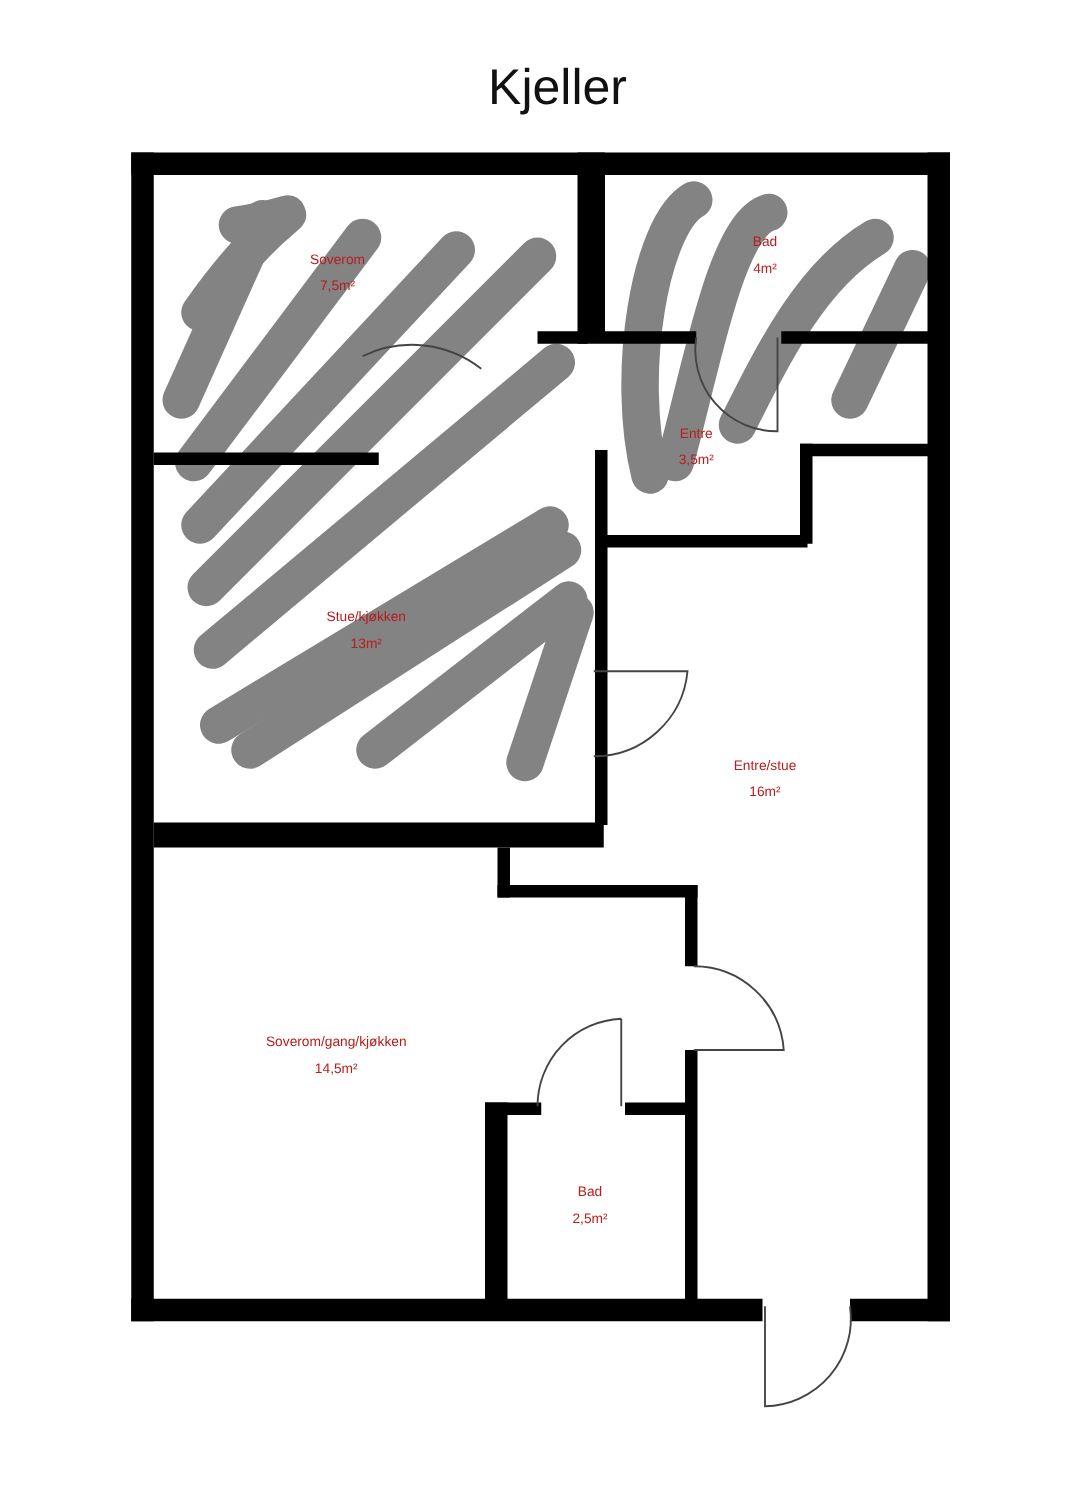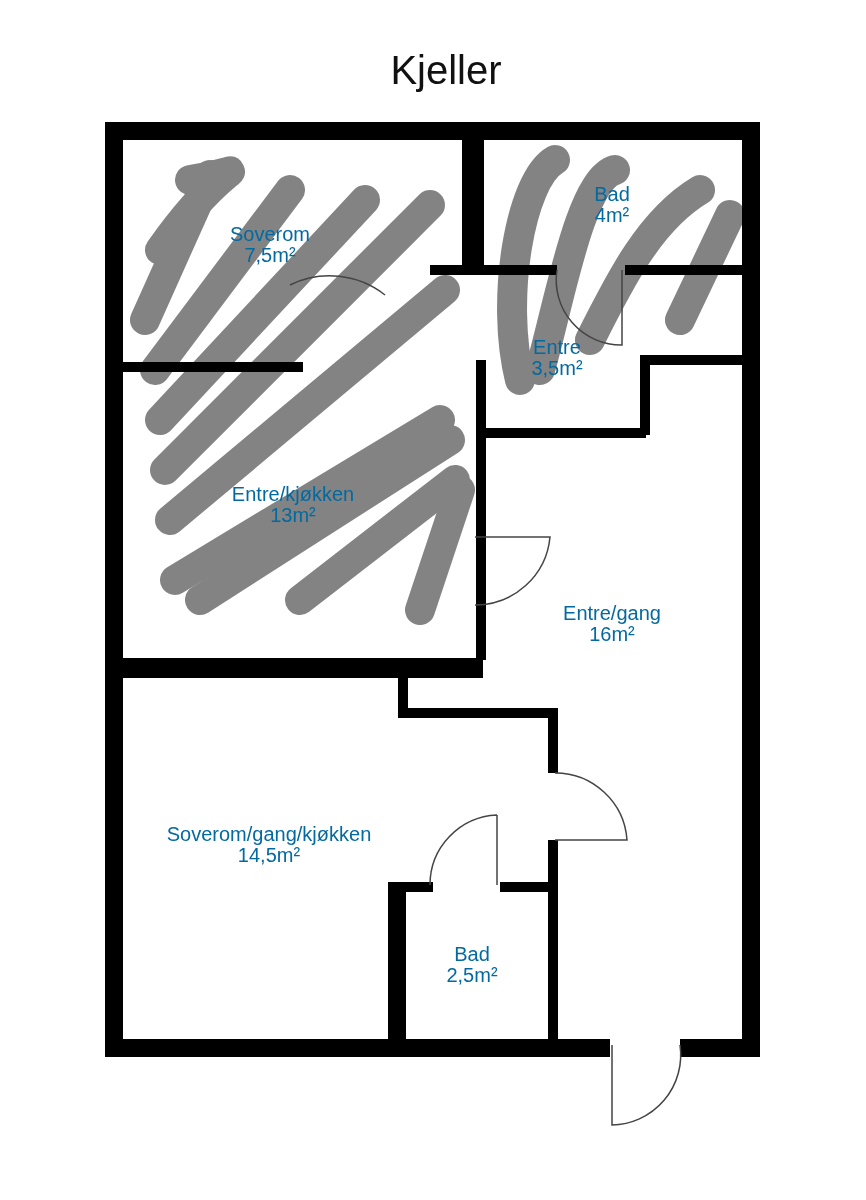--- a/index.html
+++ b/index.html
@@ -1,19 +1,19 @@
 <!DOCTYPE html>
 <html><head>
 <meta charset="utf-8">
 <style>
   html, body { margin:0; padding:0; background:#ffffff; }
   body { width:866px; height:1200px; position:relative; overflow:hidden; font-family:"Liberation Sans", sans-serif; }
   #title { position:absolute; left:0; width:866px; top:48px; text-align:center; font-size:40px; color:#111;padding-left:13px; }
   svg { position:absolute; left:0; top:0; }
-  .lbl { position:absolute; text-align:center; font-size:20px; line-height:21px; color:#0369a1; transform:translateX(-50%); white-space:nowrap; }
+  .lbl { position:absolute; text-align:center; font-size:11px; line-height:21px; color:#b91c1c; transform:translateX(-50%); white-space:nowrap; }
 </style>
 </head>
 <body>
 
 <div id="title">Kjeller</div>
 
 <svg width="866" height="1200">
 
   <g stroke="#6e6e6e" stroke-width="30" stroke-linecap="round" fill="none" opacity="0.85">
     <path d="M160 250 C 230 150, 260 170, 190 180"></path>
@@ -61,38 +61,38 @@
     <path d="M290 285 A 90 90 0 0 1 385 295"></path>
     <path d="M557 270 A 65 65 0 0 0 622 345 L 622 270"></path>
     <path d="M475 537 L 550 537 A 75 75 0 0 1 475 605"></path>
     <path d="M555 773 A 72 72 0 0 1 627 840 L 555 840"></path>
     <path d="M497 815 L 497 885 M 497 815 A 70 70 0 0 0 430 885"></path>
     <path d="M612 1045 L 612 1125 A 70 70 0 0 0 680 1045"></path>
   </g>
 </svg>
 
 <div>
-  <div class="lbl" style="left:270px;top:224px">
+  <div class="lbl" style="left:270px;top:198px">
       <div>Soverom</div>
       <div>7,5m²</div>
     </div>
   <div class="lbl" style="left:612px;top:184px">
       <div>Bad</div>
       <div>4m²</div>
     </div>
   <div class="lbl" style="left:557px;top:337px">
       <div>Entre</div>
       <div>3,5m²</div>
     </div>
   <div class="lbl" style="left:293px;top:484px">
-      <div>Entre/kjøkken</div>
+      <div>Stue/kjøkken</div>
       <div>13m²</div>
     </div>
   <div class="lbl" style="left:612px;top:603px">
-      <div>Entre/gang</div>
+      <div>Entre/stue</div>
       <div>16m²</div>
     </div>
   <div class="lbl" style="left:269px;top:824px">
       <div>Soverom/gang/kjøkken</div>
       <div>14,5m²</div>
     </div>
   <div class="lbl" style="left:472px;top:944px">
       <div>Bad</div>
       <div>2,5m²</div>
     </div>

